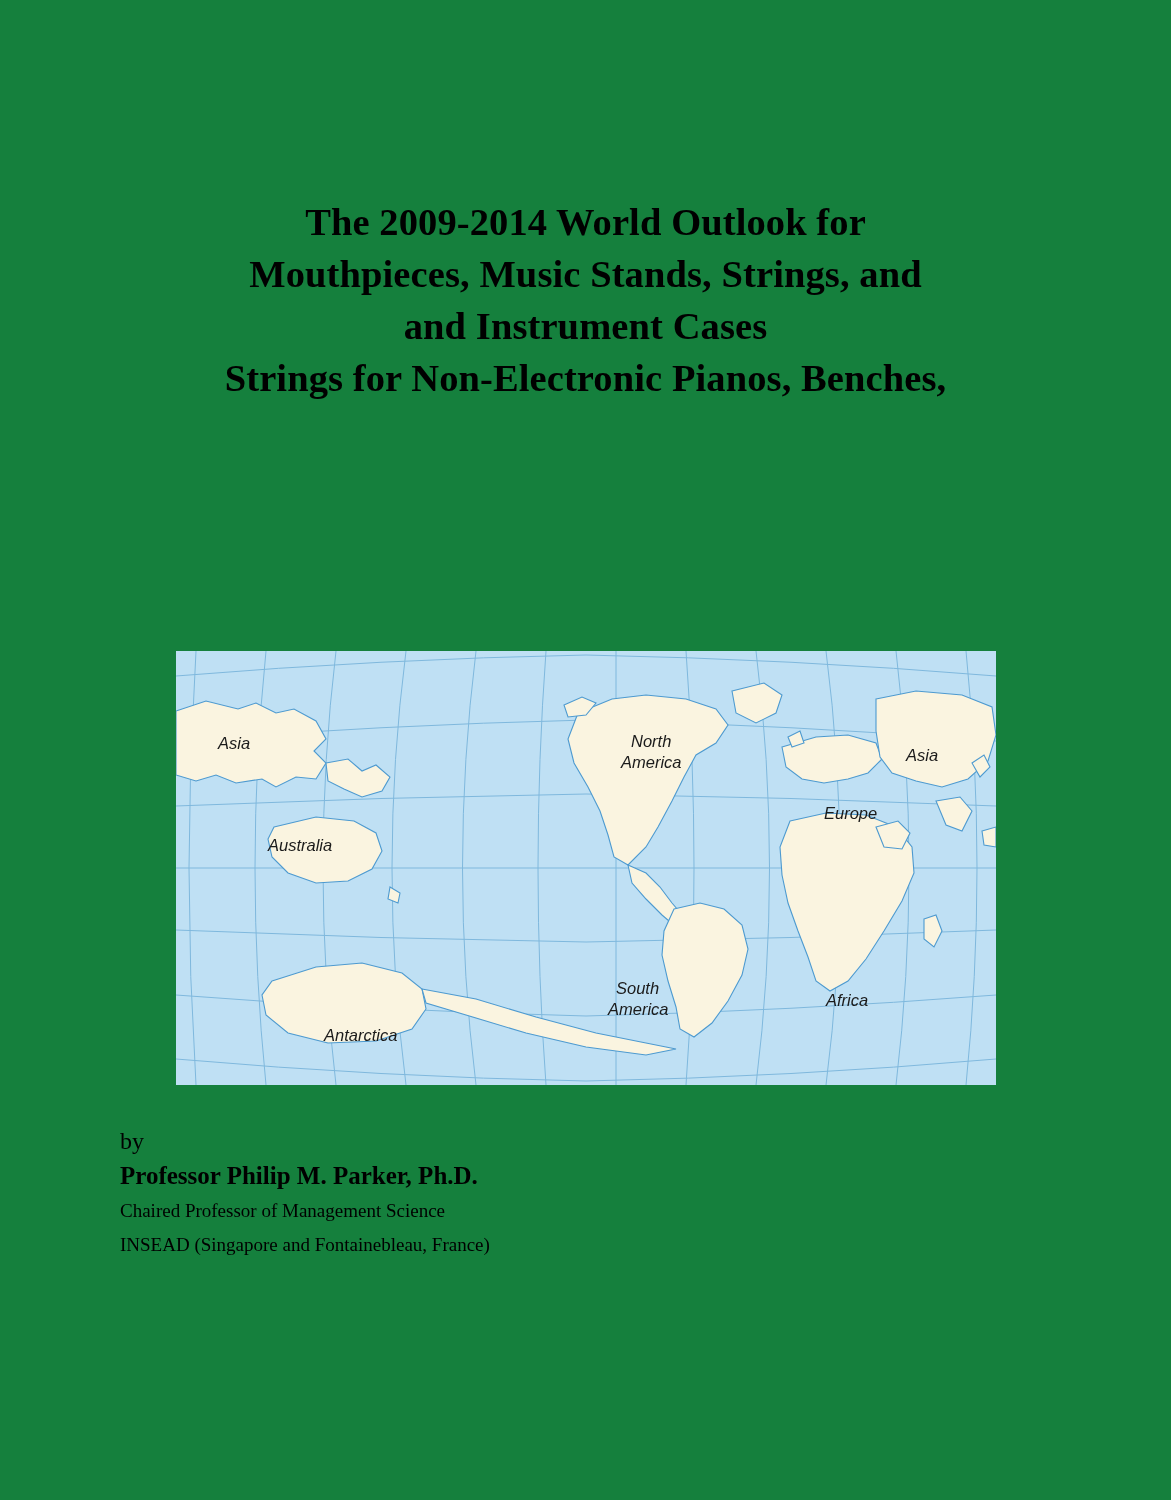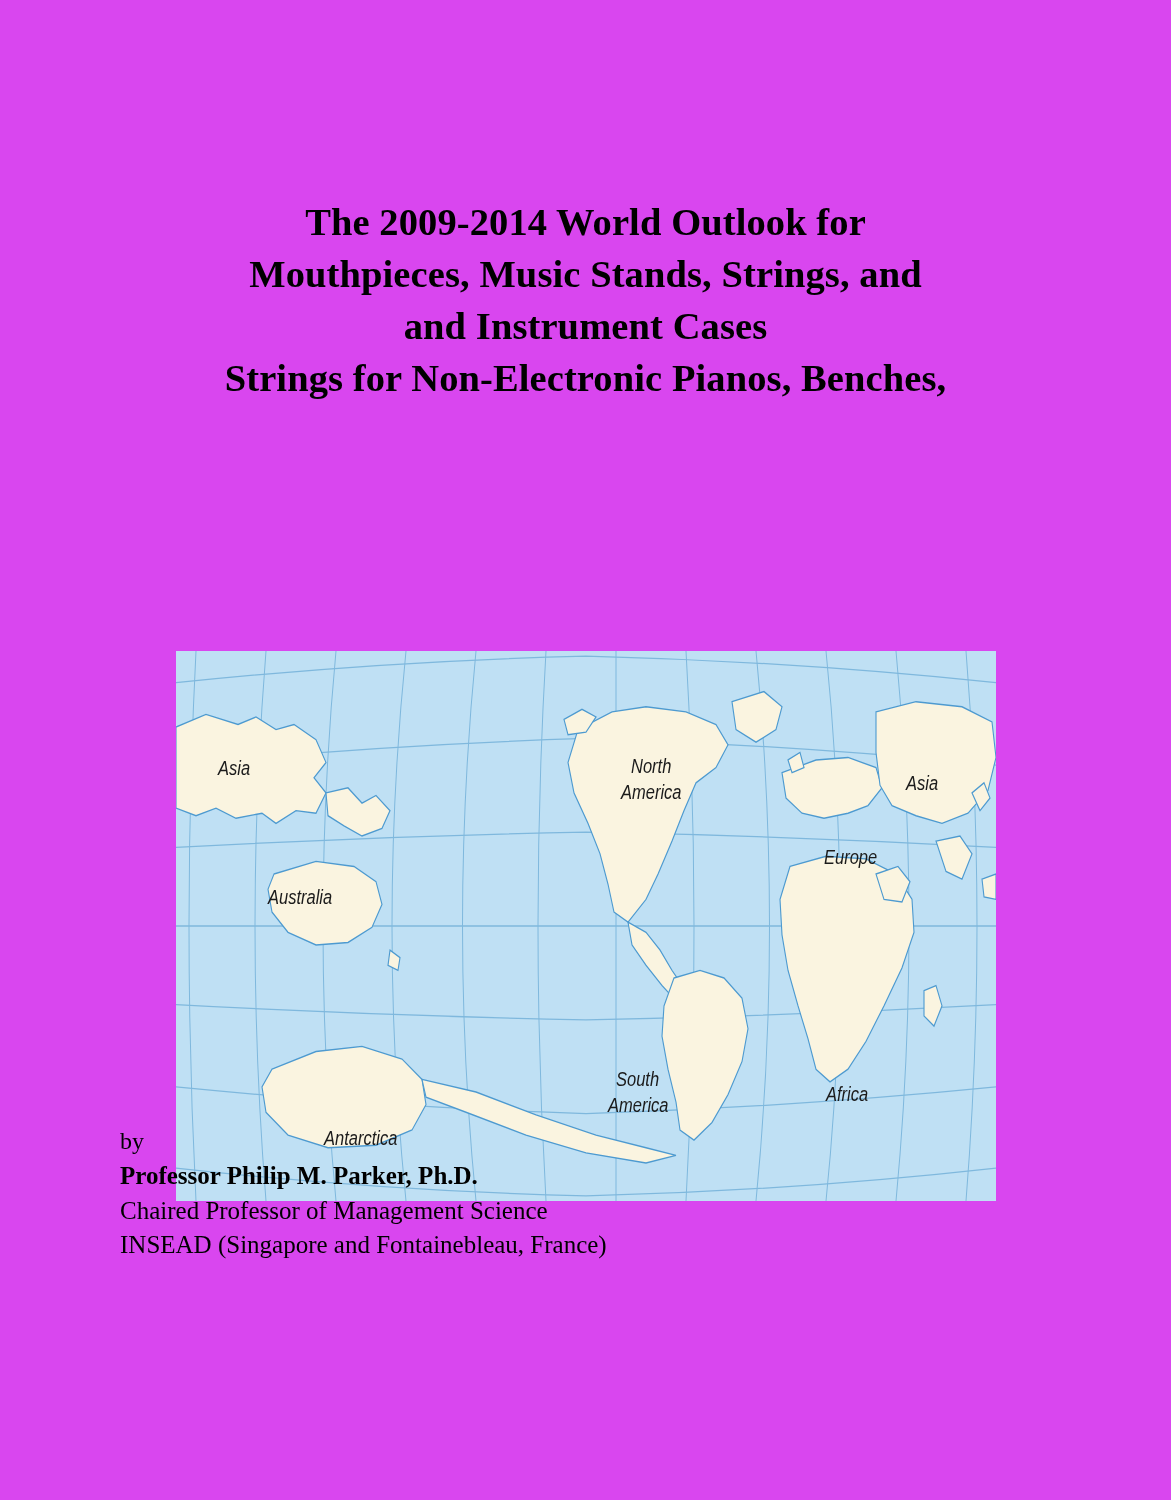--- a/index.html
+++ b/index.html
@@ -11,21 +11,21 @@
     width: 1171px;
     height: 1500px;
     position: relative;
     font-family: "Liberation Serif", serif;
     color: #000000;
     overflow: hidden;
   }
   .page {
     position: absolute;
     inset: 0;
-    background: #d946ef;
+    background: #15803d;
     text-decoration: underline;
   }
   .title {
     position: absolute;
     top: 196px;
     left: 120px;
     width: 931px;
     text-align: center;
     font-family: "Liberation Serif", serif;
     font-weight: bold;
@@ -36,21 +36,21 @@
   }
   .title .line {
     display: block;
     white-space: nowrap;
   }
   .map-wrap {
     position: absolute;
     top: 651px;
     left: 176px;
     width: 820px;
-    height: 550px;
+    height: 434px;
   }
   .map-frame {
     position: absolute;
     inset: 0;
     border: 1.5px solid #3f87c4;
     box-sizing: border-box;
     background: #bfe0f4;
   }
   .map-svg {
     position: absolute;
@@ -68,21 +68,21 @@
   .byline .by {
     font-size: 24px;
     line-height: 34px;
   }
   .byline .author {
     font-size: 25px;
     font-weight: bold;
     line-height: 36px;
   }
   .byline .affil {
-    font-size: 25px;
+    font-size: 19px;
     line-height: 34px;
   }
   .map-label {
     font-family: "Liberation Sans", sans-serif;
     font-size: 16.5px;
     fill: #1b1b1b;
     font-style: italic;
   }
 </style>
 </head>

